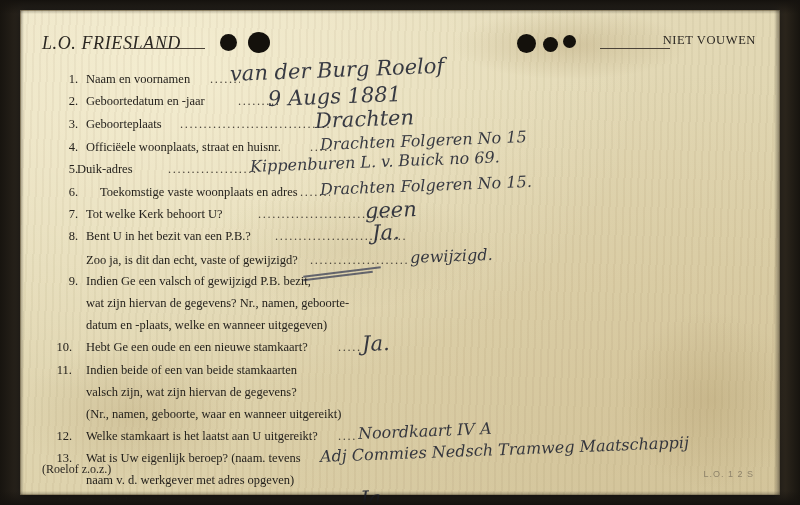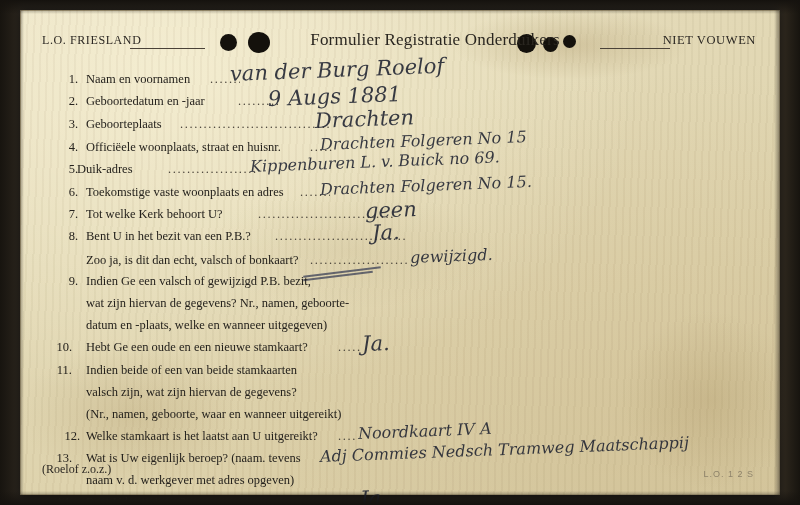--- a/index.html
+++ b/index.html
@@ -53,22 +53,23 @@
     background: linear-gradient(to bottom, #15120e 0%, rgba(21,18,14,0) 100%);
   }
   .edge-bottom {
     position: absolute; left: 0; bottom: 0; width: 800px; height: 14px;
     background: linear-gradient(to top, #15120e 0%, rgba(21,18,14,0) 100%);
   }
 
   
   .hdr-left {
     position: absolute; left: 22px; top: 23px;
-    font-size: 12px; letter-spacing: 0.6px; color: #2b2722;
+    font-size: 18px; letter-spacing: 0.6px; color: #2b2722;
     font-family: "Liberation Serif", serif;
+    font-style: italic;
   }
   .hdr-rule-left {
     position: absolute; left: 110px; top: 38px; width: 75px; height: 1px; background: #4a4238;
   }
   .hdr-title {
     position: absolute; left: 205px; top: 20px; width: 420px;
     text-align: center; font-size: 17px; color: #2a2620; letter-spacing: 0.2px;
   }
   .hdr-sub {
     position: absolute; left: 205px; top: 43px; width: 420px;
@@ -144,21 +145,20 @@
 
     <div class="hdr-left">L.O. FRIESLAND</div>
     <div class="hdr-rule-left"></div>
 
     <div class="blob b1"></div>
     <div class="blob b2"></div>
     <div class="blob b3"></div>
     <div class="blob b4"></div>
     <div class="blob b5"></div>
 
-    <div class="hdr-title">Formulier Registratie Onderduikers</div>
 
     <div class="hdr-rule-right"></div>
     <div class="hdr-right">NIET VOUWEN</div>
 
     <div class="row" style="top:62px">
       <div class="num" style="left:36px;top:0">1.</div>
       <div class="lbl" style="left:66px;top:0">Naam en voornamen</div>
       <div class="dots" style="left:190px;top:0;width:30px">.......</div>
       <div class="hand h1" style="left:210px;top:-10px">van der Burg        Roelof</div>
     </div>
@@ -186,41 +186,41 @@
 
     <div class="row" style="top:152px">
       <div class="num" style="left:36px;top:0">5.</div>
       <div class="lbl" style="left:57px;top:0">Duik-adres</div>
       <div class="dots" style="left:148px;top:0;width:90px">.....................</div>
       <div class="hand h2" style="left:230px;top:-5px">Kippenburen   L. v. Buick  no 69.</div>
     </div>
 
     <div class="row" style="top:175px">
       <div class="num" style="left:36px;top:0">6.</div>
-      <div class="lbl" style="left:66px;top:0">Toekomstige vaste woonplaats en adres</div>
+      <div class="lbl" style="left:80px;top:0">Toekomstige vaste woonplaats en adres</div>
       <div class="dots" style="left:280px;top:0;width:30px">.......</div>
       <div class="hand h2" style="left:300px;top:-5px">Drachten Folgeren No 15.</div>
     </div>
 
     <div class="row" style="top:197px">
       <div class="num" style="left:36px;top:0">7.</div>
       <div class="lbl" style="left:66px;top:0">Tot welke Kerk behoort U?</div>
       <div class="dots" style="left:238px;top:0;width:135px">................................</div>
       <div class="hand h1" style="left:345px;top:-8px">geen</div>
     </div>
 
     <div class="row" style="top:219px">
       <div class="num" style="left:36px;top:0">8.</div>
       <div class="lbl" style="left:66px;top:0">Bent U in het bezit van een P.B.?</div>
       <div class="dots" style="left:255px;top:0;width:130px">..............................</div>
       <div class="hand h1" style="left:352px;top:-8px">Ja.</div>
     </div>
 
     <div class="row" style="top:243px">
-      <div class="lbl" style="left:66px;top:0">Zoo ja, is dit dan echt, valsch of bonkaart?</div>
+      <div class="lbl" style="left:66px;top:0">Zoo ja, is dit dan echt, vaste of gewijzigd?</div>
       <div class="dots" style="left:290px;top:0;width:100px">.......................</div>
       <div class="hand h2" style="left:390px;top:-5px">gewijzigd.</div>
       <div class="strike" style="left:283px;top:18px;width:78px"></div>
       <div class="strike" style="left:283px;top:22px;width:70px"></div>
     </div>
 
     <div class="row" style="top:264px">
       <div class="num" style="left:36px;top:0">9.</div>
       <div class="lbl" style="left:66px;top:0">Indien Ge een valsch of gewijzigd P.B. bezit,</div>
     </div>
@@ -243,21 +243,21 @@
       <div class="lbl" style="left:66px;top:0">Indien beide of een van beide stamkaarten</div>
     </div>
     <div class="row" style="top:375px">
       <div class="lbl" style="left:66px;top:0">valsch zijn, wat zijn hiervan de gegevens?</div>
     </div>
     <div class="row" style="top:397px">
       <div class="lbl" style="left:66px;top:0">(Nr., namen, geboorte, waar en wanneer uitgereikt)</div>
     </div>
 
     <div class="row" style="top:419px">
-      <div class="num" style="left:38px;top:0">12.</div>
+      <div class="num" style="left:30px;top:0">12.</div>
       <div class="lbl" style="left:66px;top:0">Welke stamkaart is het laatst aan U uitgereikt?</div>
       <div class="dots" style="left:318px;top:0;width:20px">....</div>
       <div class="hand h2" style="left:338px;top:-5px">Noordkaart IV A</div>
     </div>
 
     <div class="row" style="top:441px">
       <div class="num" style="left:30px;top:0">13.</div>
       <div class="lbl" style="left:66px;top:0">Wat is Uw eigenlijk beroep? (naam. tevens</div>
       <div class="hand h2" style="left:300px;top:-4px">Adj Commies  Nedsch Tramweg Maatschappij</div>
     </div>

